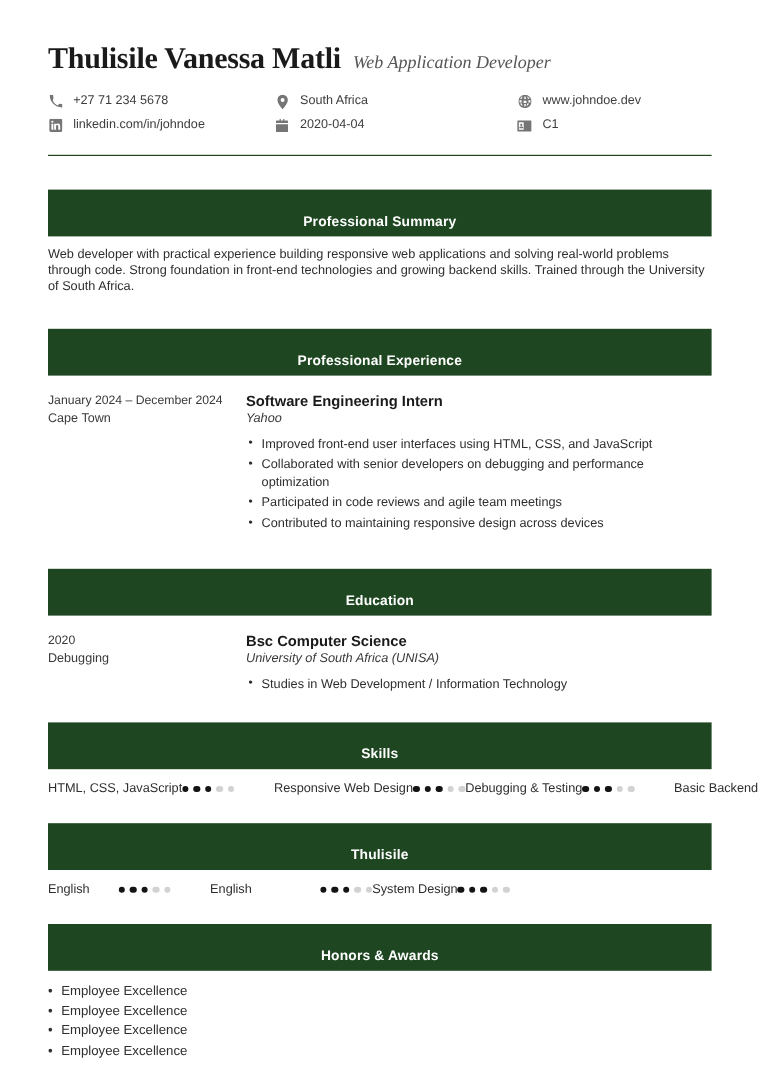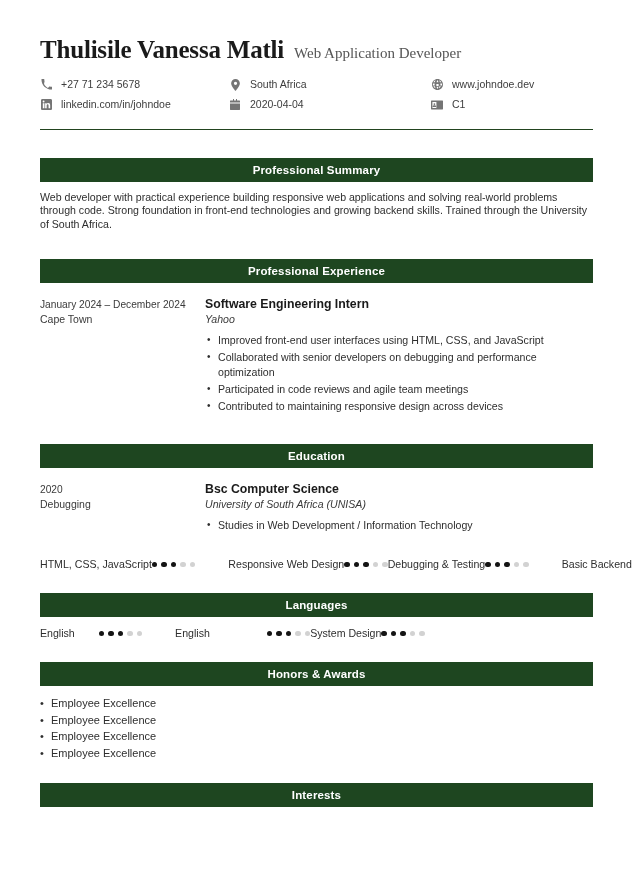--- a/index.html
+++ b/index.html
@@ -32,20 +32,21 @@
     font-family: "Liberation Serif", serif;
     font-size: 25px;
     font-weight: bold;
     color: #1a1a1a;
     letter-spacing: -0.2px;
     white-space: nowrap;
   }
   .job-title {
     font-family: "Liberation Serif", serif;
     font-size: 15px;
+    font-style: italic;
     color: #555555;
     white-space: nowrap;
   }
 
   .contact-grid {
     display: grid;
     grid-template-columns: 189px 202px auto;
     row-gap: 7px;
   }
   .contact-item {
@@ -77,21 +78,21 @@
 
   
   .content { padding: 0 40px; }
 
   .sec-header {
     background: #1e4620;
     color: #ffffff;
     font-size: 11.5px;
     font-weight: bold;
     text-align: center;
-    padding: 6px 0 6px 0;
+    padding: 21px 0 6px 0;
     letter-spacing: 0.15px;
   }
 
   .sec-block { margin-top: 28px; }
   .sec-block.tight { margin-top: 22px; }
 
   .summary-text {
     margin-top: 9px;
     font-size: 10.6px;
     line-height: 13.4px;
@@ -320,20 +321,21 @@
           <div class="entry-role">Bsc Computer Science</div>
           <div class="entry-org">University of South Africa (UNISA)</div>
           <ul class="bullets">
             <li>Studies in Web Development / Information Technology</li>
           </ul>
         </div>
       </div>
     </div>
 
     <div class="sec-block tight">
+      <div class="sec-header">Skills</div>
       <div class="rated-grid">
         <div class="rated-item">
           <span class="rated-label">HTML, CSS, JavaScript</span>
           <span class="dots">
               <span class="dot on"></span>
               <span class="dot on"></span>
               <span class="dot on"></span>
               <span class="dot"></span>
               <span class="dot"></span>
             </span>
@@ -365,21 +367,21 @@
               <span class="dot on"></span>
               <span class="dot on"></span>
               <span class="dot"></span>
               <span class="dot"></span>
             </span>
         </div>
       </div>
     </div>
 
     <div class="sec-block tight">
-      <div class="sec-header">Languages</div>
+      <div class="sec-header">Thulisile</div>
       <div class="rated-grid">
         <div class="rated-item">
           <span class="rated-label">English</span>
           <span class="dots">
               <span class="dot on"></span>
               <span class="dot on"></span>
               <span class="dot on"></span>
               <span class="dot"></span>
               <span class="dot"></span>
             </span>

